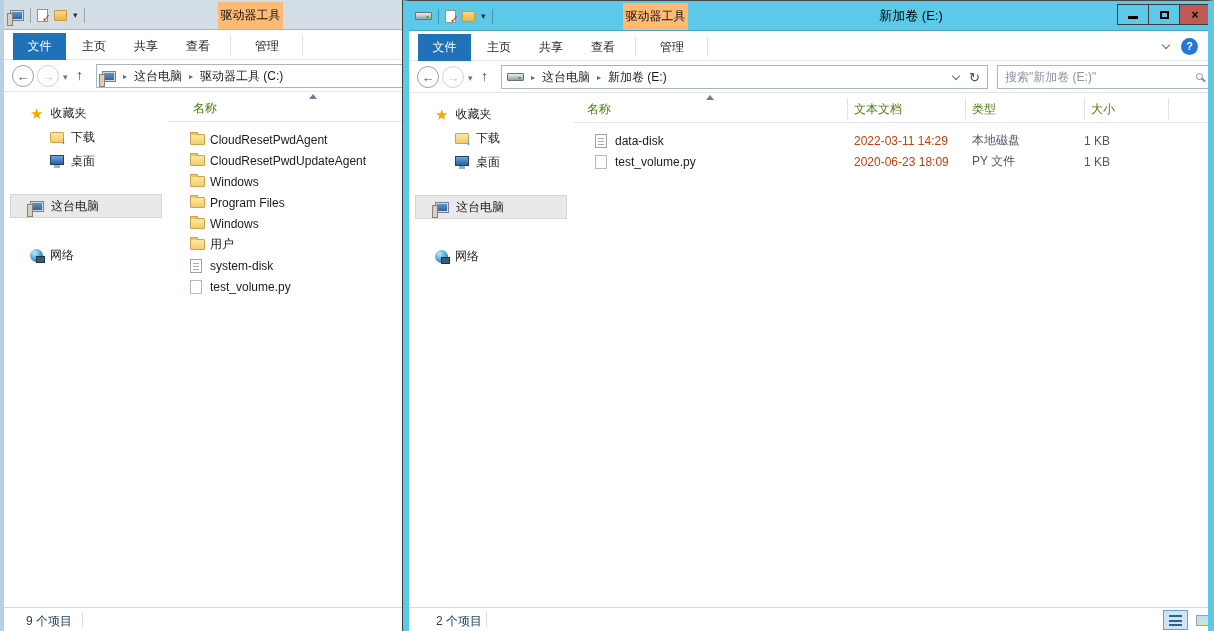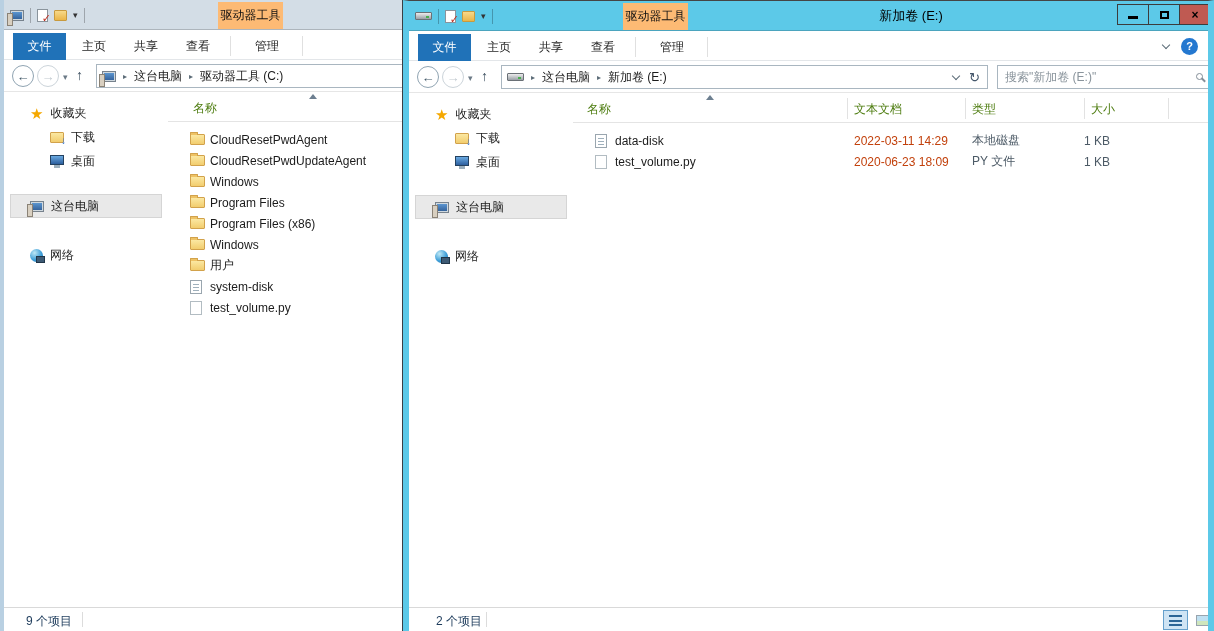--- a/index.html
+++ b/index.html
@@ -206,24 +206,20 @@
           <div class="frow">
               <span class="fic ic-folder"></span>
               <span class="fname">Windows</span>
             </div>
           <div class="frow">
               <span class="fic ic-folder"></span>
               <span class="fname">Program Files</span>
             </div>
           <div class="frow">
               <span class="fic ic-folder"></span>
-              <span class="fname">Program Files (x86)</span>
-            </div>
-          <div class="frow">
-              <span class="fic ic-folder"></span>
               <span class="fname">Windows</span>
             </div>
           <div class="frow">
               <span class="fic ic-folder"></span>
               <span class="fname">用户</span>
             </div>
           <div class="frow">
               <span class="fic ic-textdoc"></span>
               <span class="fname">system-disk</span>
             </div>

